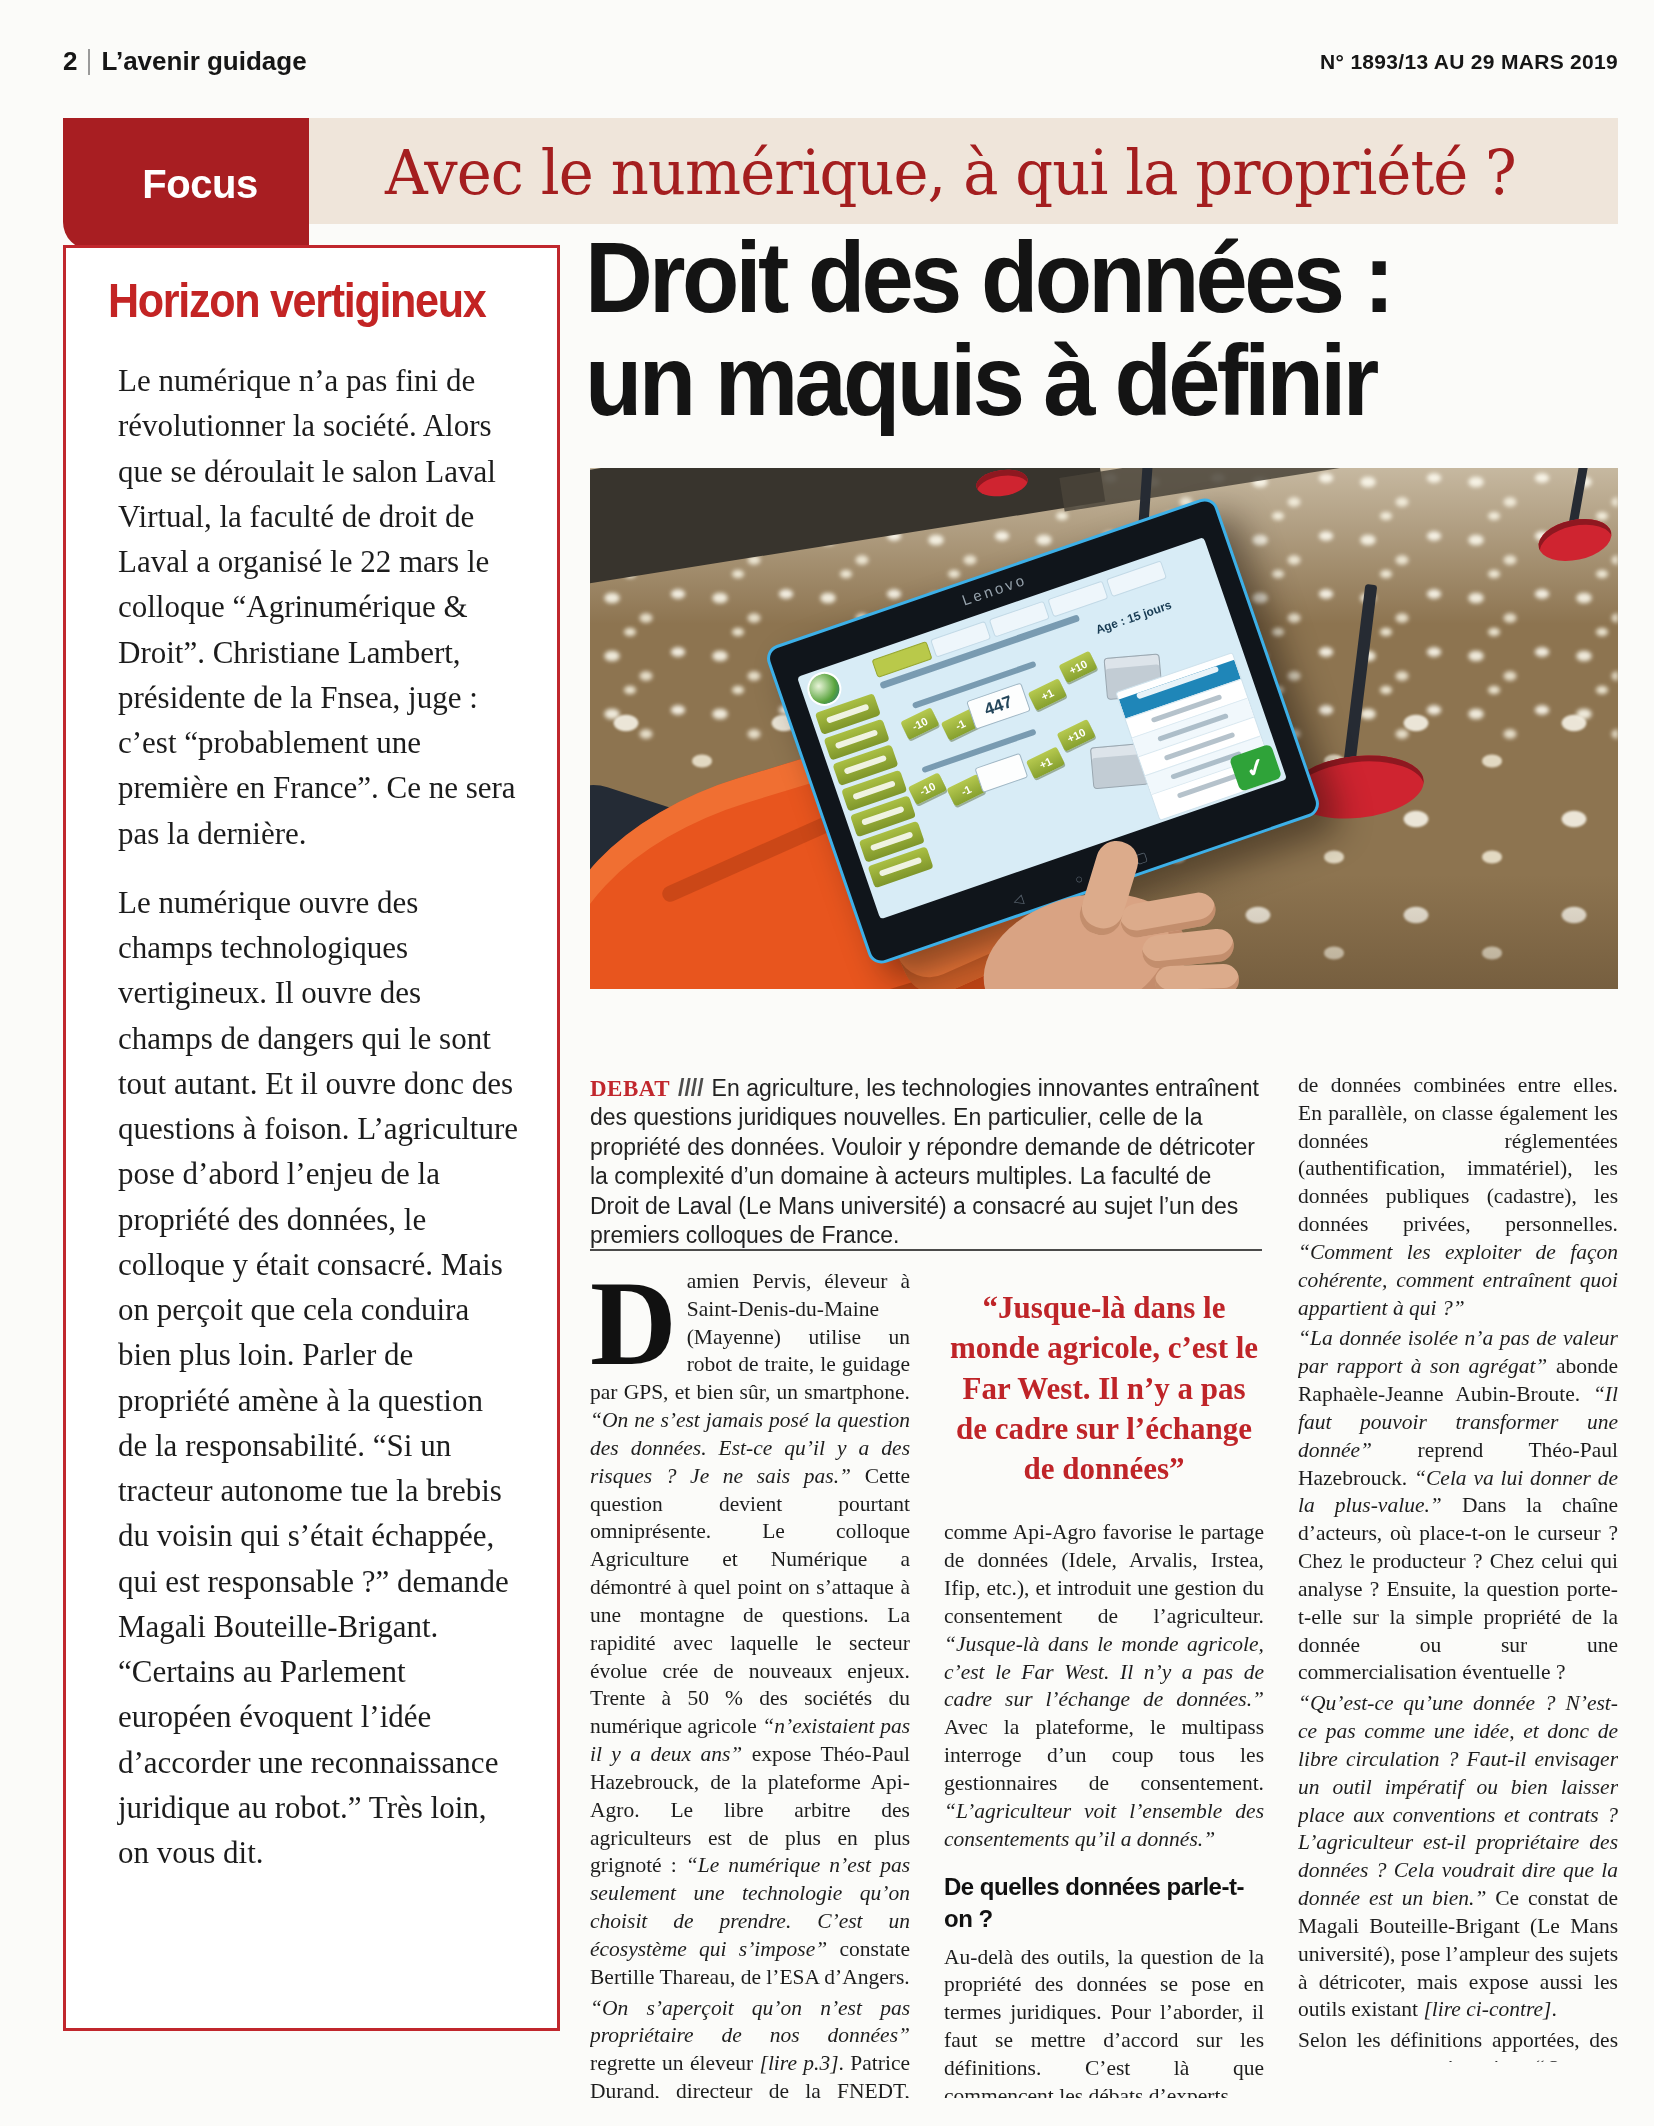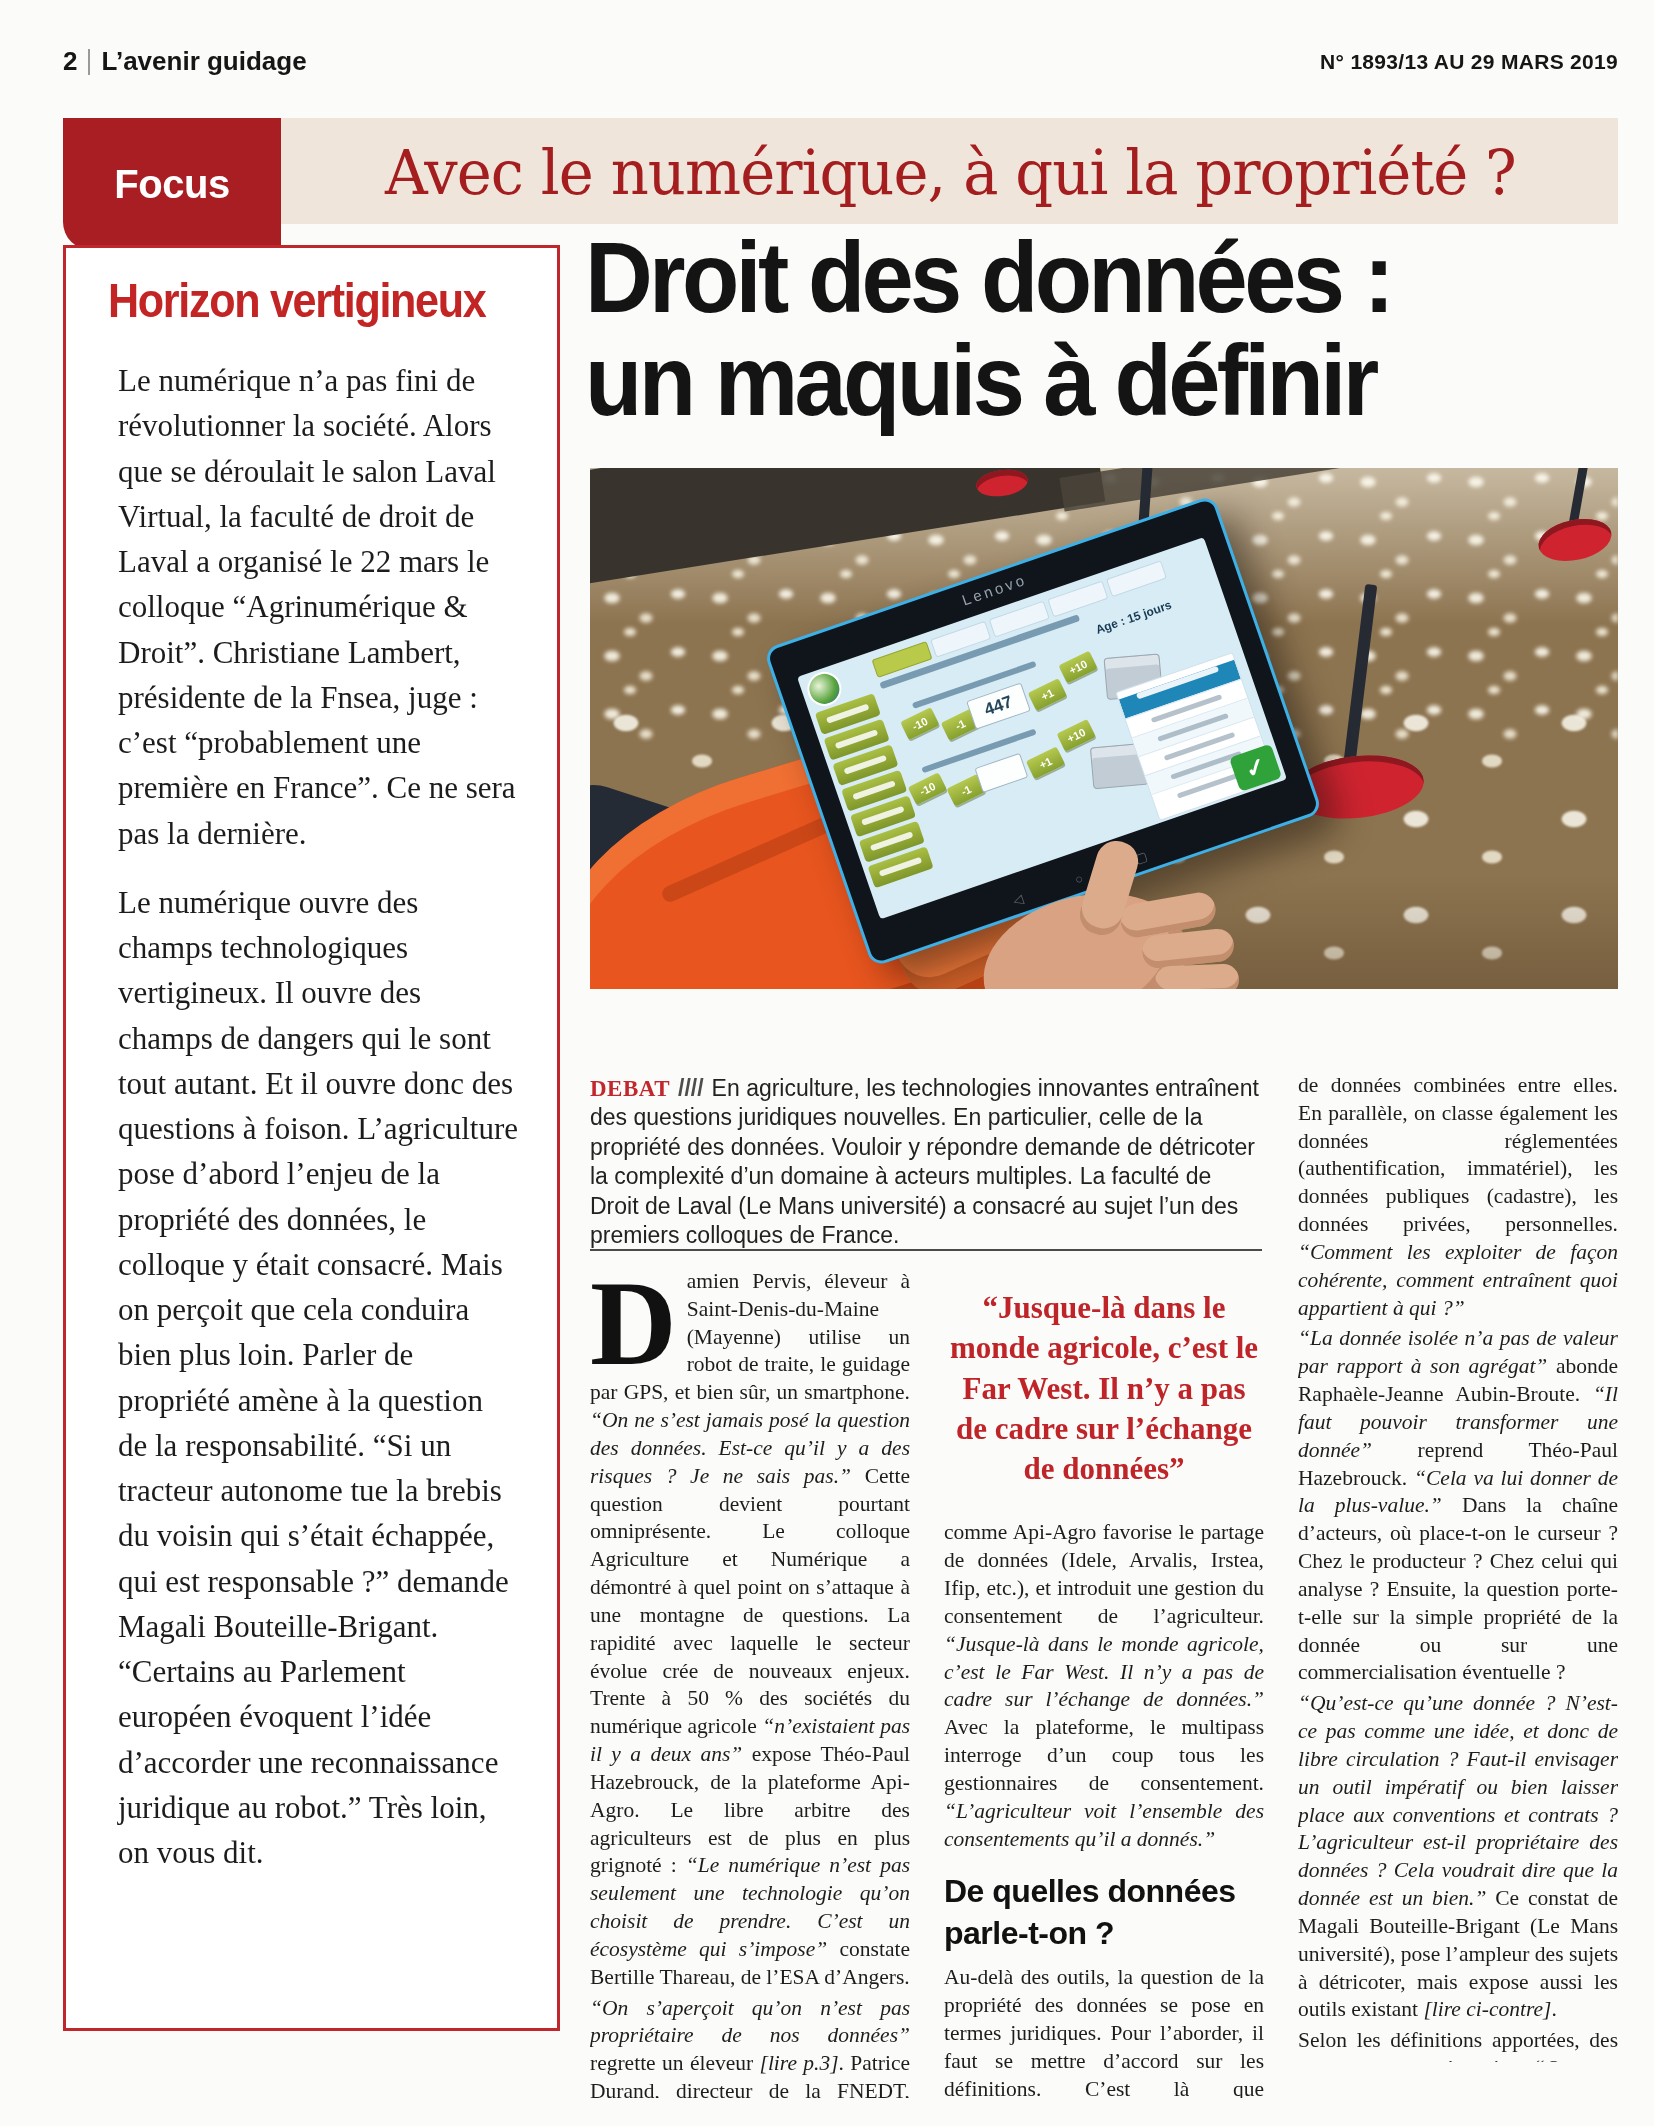--- a/index.html
+++ b/index.html
@@ -10,21 +10,21 @@
 
   
   .masthead{left:0;top:46px;width:1654px;height:36px;}
   .mh-left{position:absolute;left:63px;top:0;font-weight:bold;font-size:26px;color:#161616;display:flex;align-items:center;}
   .mh-div{display:inline-block;width:2px;height:26px;background:#9a9a9a;margin:0 11px;}
   .mh-right{position:absolute;right:36px;top:4px;font-weight:bold;font-size:21px;letter-spacing:.3px;color:#161616;}
 
   
   .band{left:63px;top:118px;width:1555px;height:106px;background:#efe5da;}
   .focus-box{position:absolute;left:0;top:0;width:218px;height:132px;background:#a81e22;
-             border-bottom-left-radius:28px;display:flex;align-items:center;justify-content:center;}
+             border-bottom-left-radius:28px;display:flex;align-items:center;justify-content:center;padding-left:28px;}
   .focus-box span{color:#fff;font-weight:bold;font-size:40px;letter-spacing:-.5px;}
   .band-title{position:absolute;left:322px;top:8px;height:92px;display:flex;align-items:center;
               font-family:"DejaVu Serif","Liberation Serif",serif;font-size:61px;color:#a41e1f;
               letter-spacing:-1px;transform:scaleX(.97);transform-origin:left center;white-space:nowrap;}
 
   
   .sidebar{left:63px;top:245px;width:497px;height:1786px;border:3px solid #c0272d;background:#fff;
            box-sizing:border-box;padding:24px 26px 18px 40px;overflow:hidden;}
   .sidebar h2{margin:0 0 30px 2px;font-size:49px;font-weight:bold;color:#c32424;letter-spacing:-1.5px;
               transform:scaleX(.88);transform-origin:left center;white-space:nowrap;}
@@ -125,21 +125,21 @@
   .col{width:320px;font-family:"Liberation Serif",serif;font-size:21.5px;line-height:1.295;
        text-align:justify;color:#1d1d1d;}
   .col p{margin:0 0 3px;}
   .col1{left:590px;top:1268px;height:830px;overflow:hidden;}
   .col2{left:944px;top:1268px;height:830px;overflow:hidden;}
   .col3{left:1298px;top:1072px;height:990px;overflow:hidden;}
   .dropcap{float:left;font-family:"Liberation Serif",serif;font-weight:bold;font-size:120px;line-height:.8;
            padding:8px 10px 0 0;color:#111;}
   .pullquote{font-family:"Liberation Serif",serif;font-weight:bold;font-size:31px;line-height:1.3;
              color:#bf2428;text-align:center;margin:20px 2px 30px;}
-  .subhead{font-family:"Liberation Sans",sans-serif;font-size:32px;font-weight:bold;letter-spacing:-.5px;
+  .subhead{font-family:"Liberation Sans",sans-serif;font-size:24px;font-weight:bold;letter-spacing:-.5px;
            color:#111;margin:18px 0 10px;text-align:left;}
 </style>
 </head>
 <body>
 
 <div class="abs page" style="inset:0;">
 
   <header class="abs masthead">
     <div class="mh-left">
       <span>2</span>

